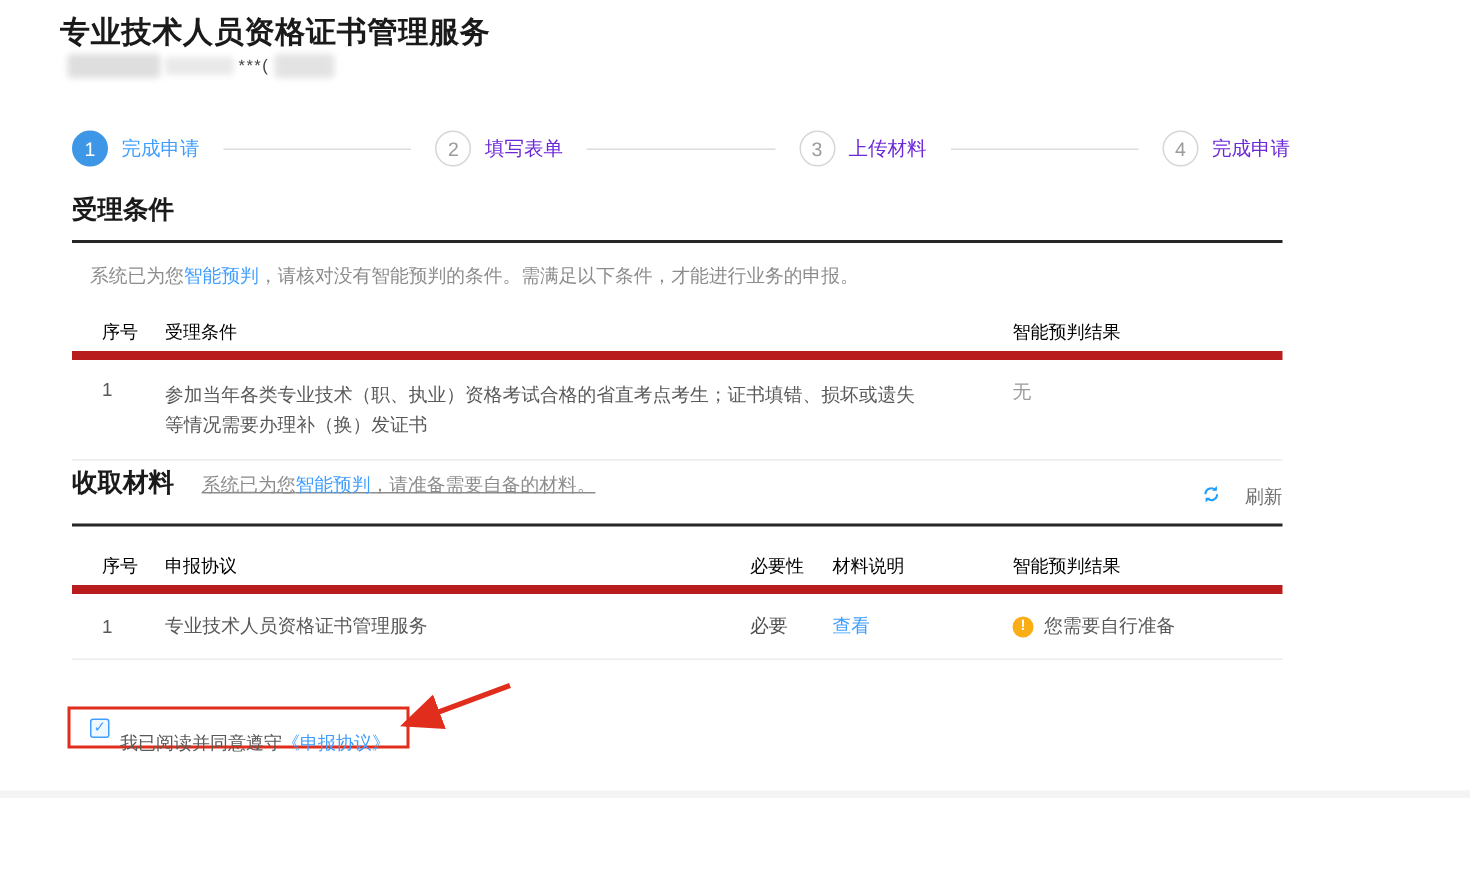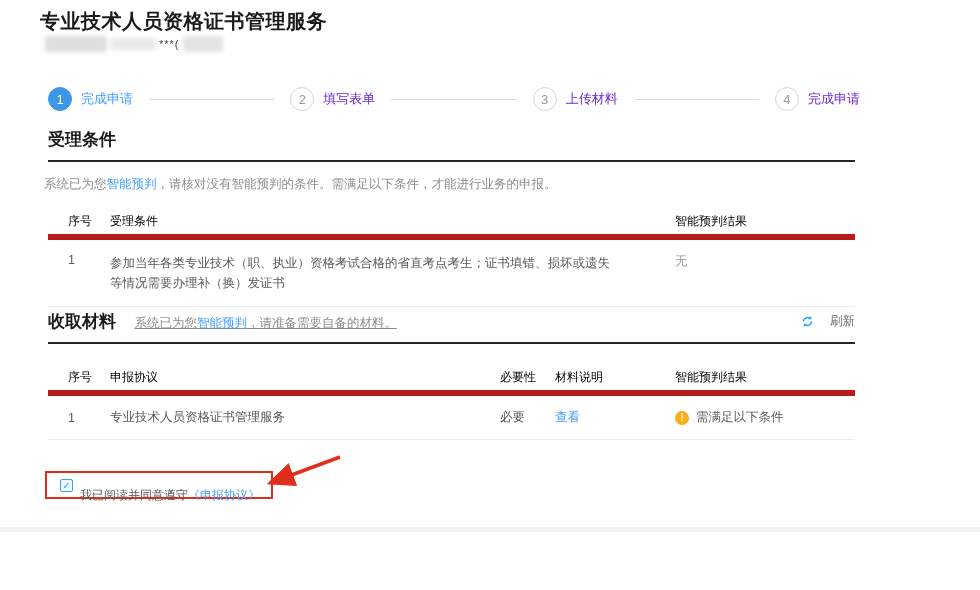--- a/index.html
+++ b/index.html
@@ -25,23 +25,23 @@
   .step.active .scircle { background:#3E97E6; border-color:#3E97E6; color:#fff; }
   .step.active .slabel { color:#409EFF; }
   .connector { flex:1; border-top:1px solid #dcdcdc; height:0; margin:0 16px; }
 
   .content { position:absolute; left:48px; width:807px; }
 
   .section-head { border-bottom:2px solid #262626; padding-bottom:9px; }
   .sec-title { font-size:17px; font-weight:bold; color:#1a1a1a; display:inline-block; }
   .sec-desc { font-size:12.5px; color:#8c8c8c; margin-left:14px;text-decoration:underline; }
   .link { color:#409EFF; cursor:pointer; text-decoration:none; }
-  .refresh { float:right; font-size:12.5px; color:#6e6e6e; display:inline-flex; align-items:center; gap:16px; margin-top:3px; cursor:pointer; }
+  .refresh { float:right; font-size:12.5px; color:#6e6e6e; display:inline-flex; align-items:flex-start; gap:16px; margin-top:13px; cursor:pointer; }
 
-  .intro { position:absolute; left:44px; top:176px; font-size:12.5px; color:#8c8c8c; }
+  .intro { position:absolute; left:60px; top:176px; font-size:12.5px; color:#8c8c8c; }
 
   .tbl { font-size:12.5px; }
   .tbl .hrow { display:grid; align-items:center; height:32px; color:#000000; font-size:12px; border-bottom:6px solid #b91c1c; }
   .tbl .drow { display:grid; align-items:flex-start; padding:13px 0; border-bottom:1px solid #ebebeb; color:#595959; }
   .t1 .hrow, .t1 .drow { grid-template-columns:42px 565px auto; padding-left:20px; }
   .t2 .hrow, .t2 .drow { grid-template-columns:42px 390px 55px 120px auto; padding-left:20px; }
   .cond-cell { padding-right:58px; line-height:1.6; }
   .muted { color:#9b9b9b; }
   .dark { color:#4d4d4d; }
   .result-cell { display:flex; align-items:center; gap:7px; }
@@ -146,21 +146,21 @@
       <span>材料说明</span>
       <span>智能预判结果</span>
     </div>
     <div class="drow" style="align-items:center;">
       <span>1</span>
       <span>专业技术人员资格证书管理服务</span>
       <span class="dark">必要</span>
       <span class="link">查看</span>
       <span class="result-cell">
         <span class="warn-dot">!</span>
-        <span>需满足以下条件</span>
+        <span>您需要自行准备</span>
       </span>
     </div>
   </div>
 
   <div class="agree-box">
     <span class="checkbox">✓</span>
     <span class="agree-label"><span>我已阅读并同意遵守</span><span class="link">《申报协议》</span></span>
   </div>
 
   <svg class="annotation-arrow" width="100" height="48">

